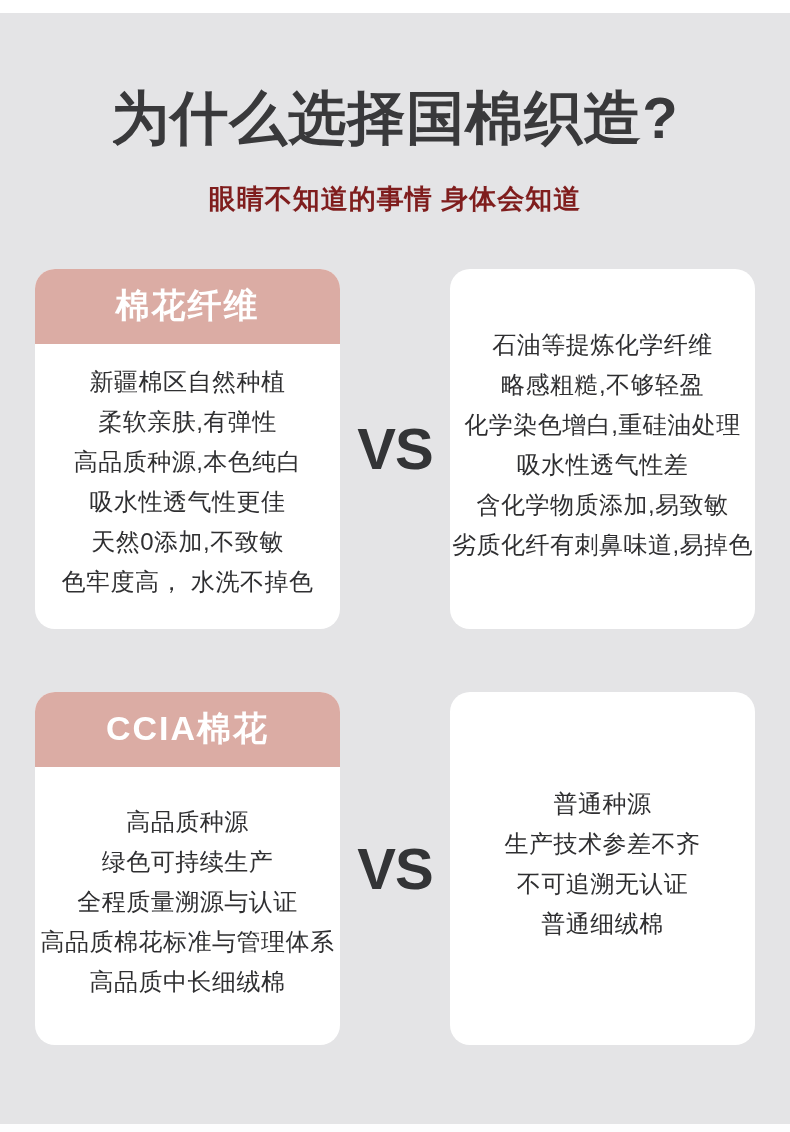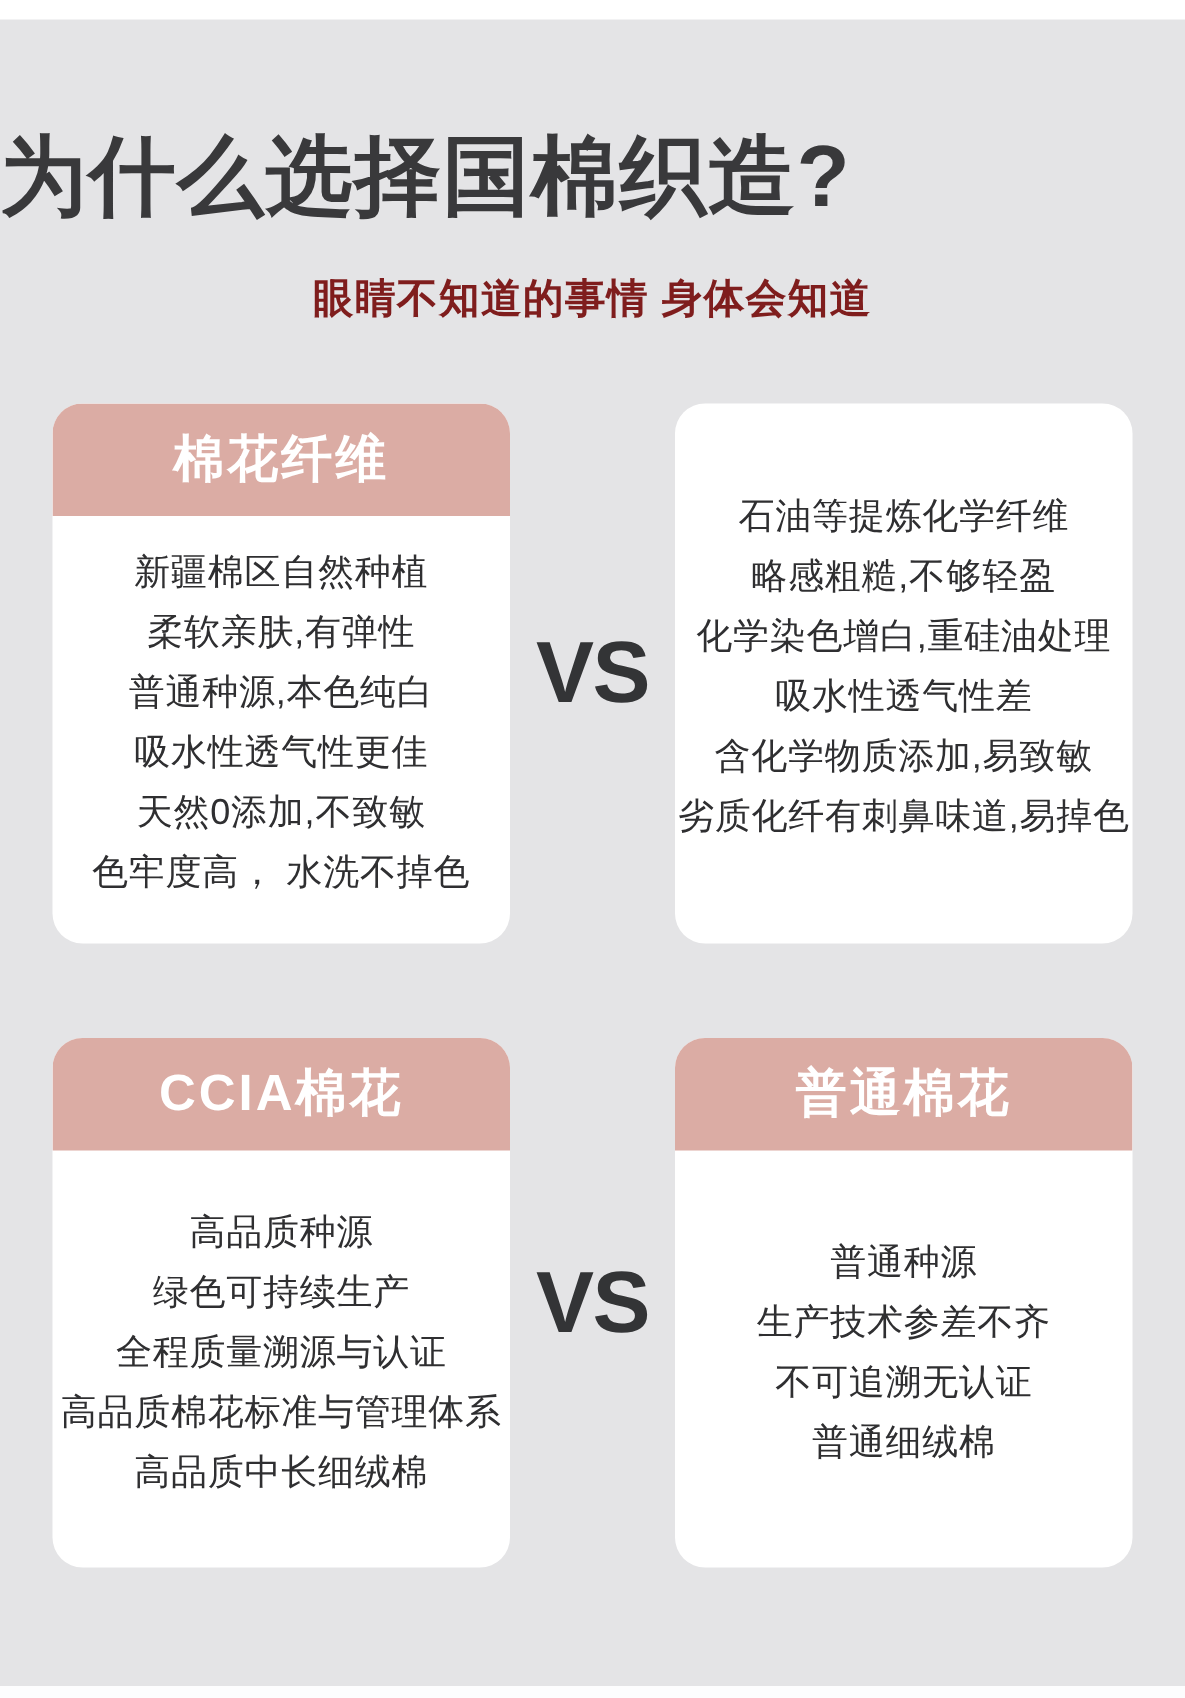--- a/index.html
+++ b/index.html
@@ -19,21 +19,21 @@
   }
   .bottom-strip {
     position: absolute;
     bottom: 0; left: 0; right: 0;
     height: 8px;
     background: #fdfdfe;
   }
   .title {
     margin: 0;
     padding-top: 85px;
-    text-align: left;
+    text-align: center;
     font-size: 58px;
     line-height: 1.15;
     font-weight: 800;
     color: #39393b;
     letter-spacing: 1px;
   }
   .subtitle {
     margin-top: 30px;
     text-align: center;
     font-size: 27px;
@@ -107,21 +107,21 @@
 
   <h1 class="title">为什么选择国棉织造?</h1>
   <div class="subtitle">眼睛不知道的事情 身体会知道</div>
 
   <section class="row">
     <div class="card">
       <div class="card-header">棉花纤维</div>
       <div class="card-body">
         <div class="feature-line">新疆棉区自然种植</div>
         <div class="feature-line">柔软亲肤,有弹性</div>
-        <div class="feature-line">普通种源,本色纯白</div>
+        <div class="feature-line">高品质种源,本色纯白</div>
         <div class="feature-line">吸水性透气性更佳</div>
         <div class="feature-line">天然0添加,不致敏</div>
         <div class="feature-line">色牢度高， 水洗不掉色</div>
       </div>
     </div>
 
     <div class="vs">VS</div>
 
     <div class="card">
       <div class="card-body">
@@ -143,21 +143,20 @@
         <div class="feature-line">绿色可持续生产</div>
         <div class="feature-line">全程质量溯源与认证</div>
         <div class="feature-line">高品质棉花标准与管理体系</div>
         <div class="feature-line">高品质中长细绒棉</div>
       </div>
     </div>
 
     <div class="vs">VS</div>
 
     <div class="card">
-      <div class="card-header">普通棉花</div>
       <div class="card-body">
         <div class="feature-line">普通种源</div>
         <div class="feature-line">生产技术参差不齐</div>
         <div class="feature-line">不可追溯无认证</div>
         <div class="feature-line">普通细绒棉</div>
       </div>
     </div>
   </section>
 
   <div class="bottom-strip"></div>

